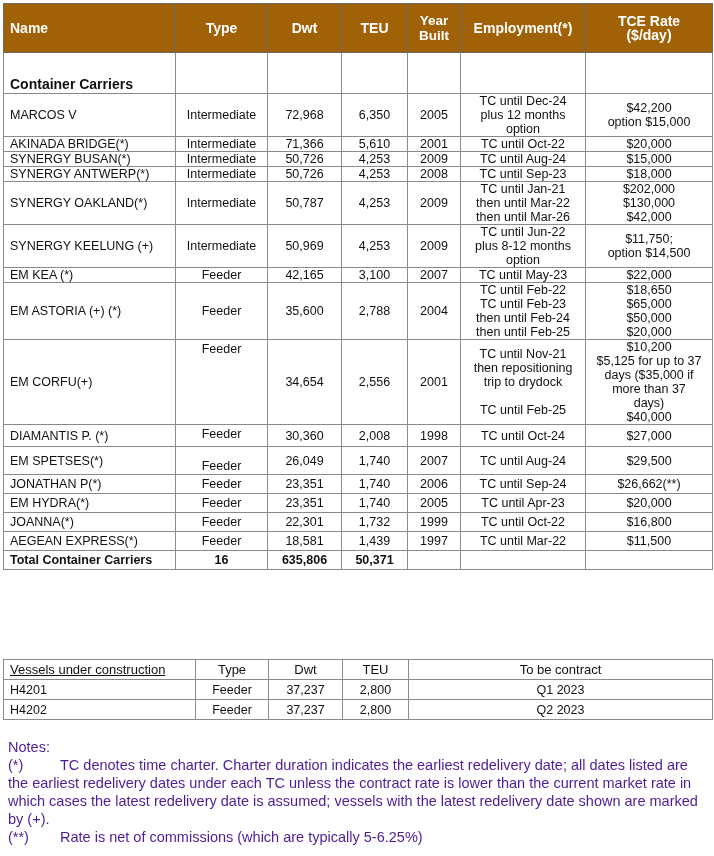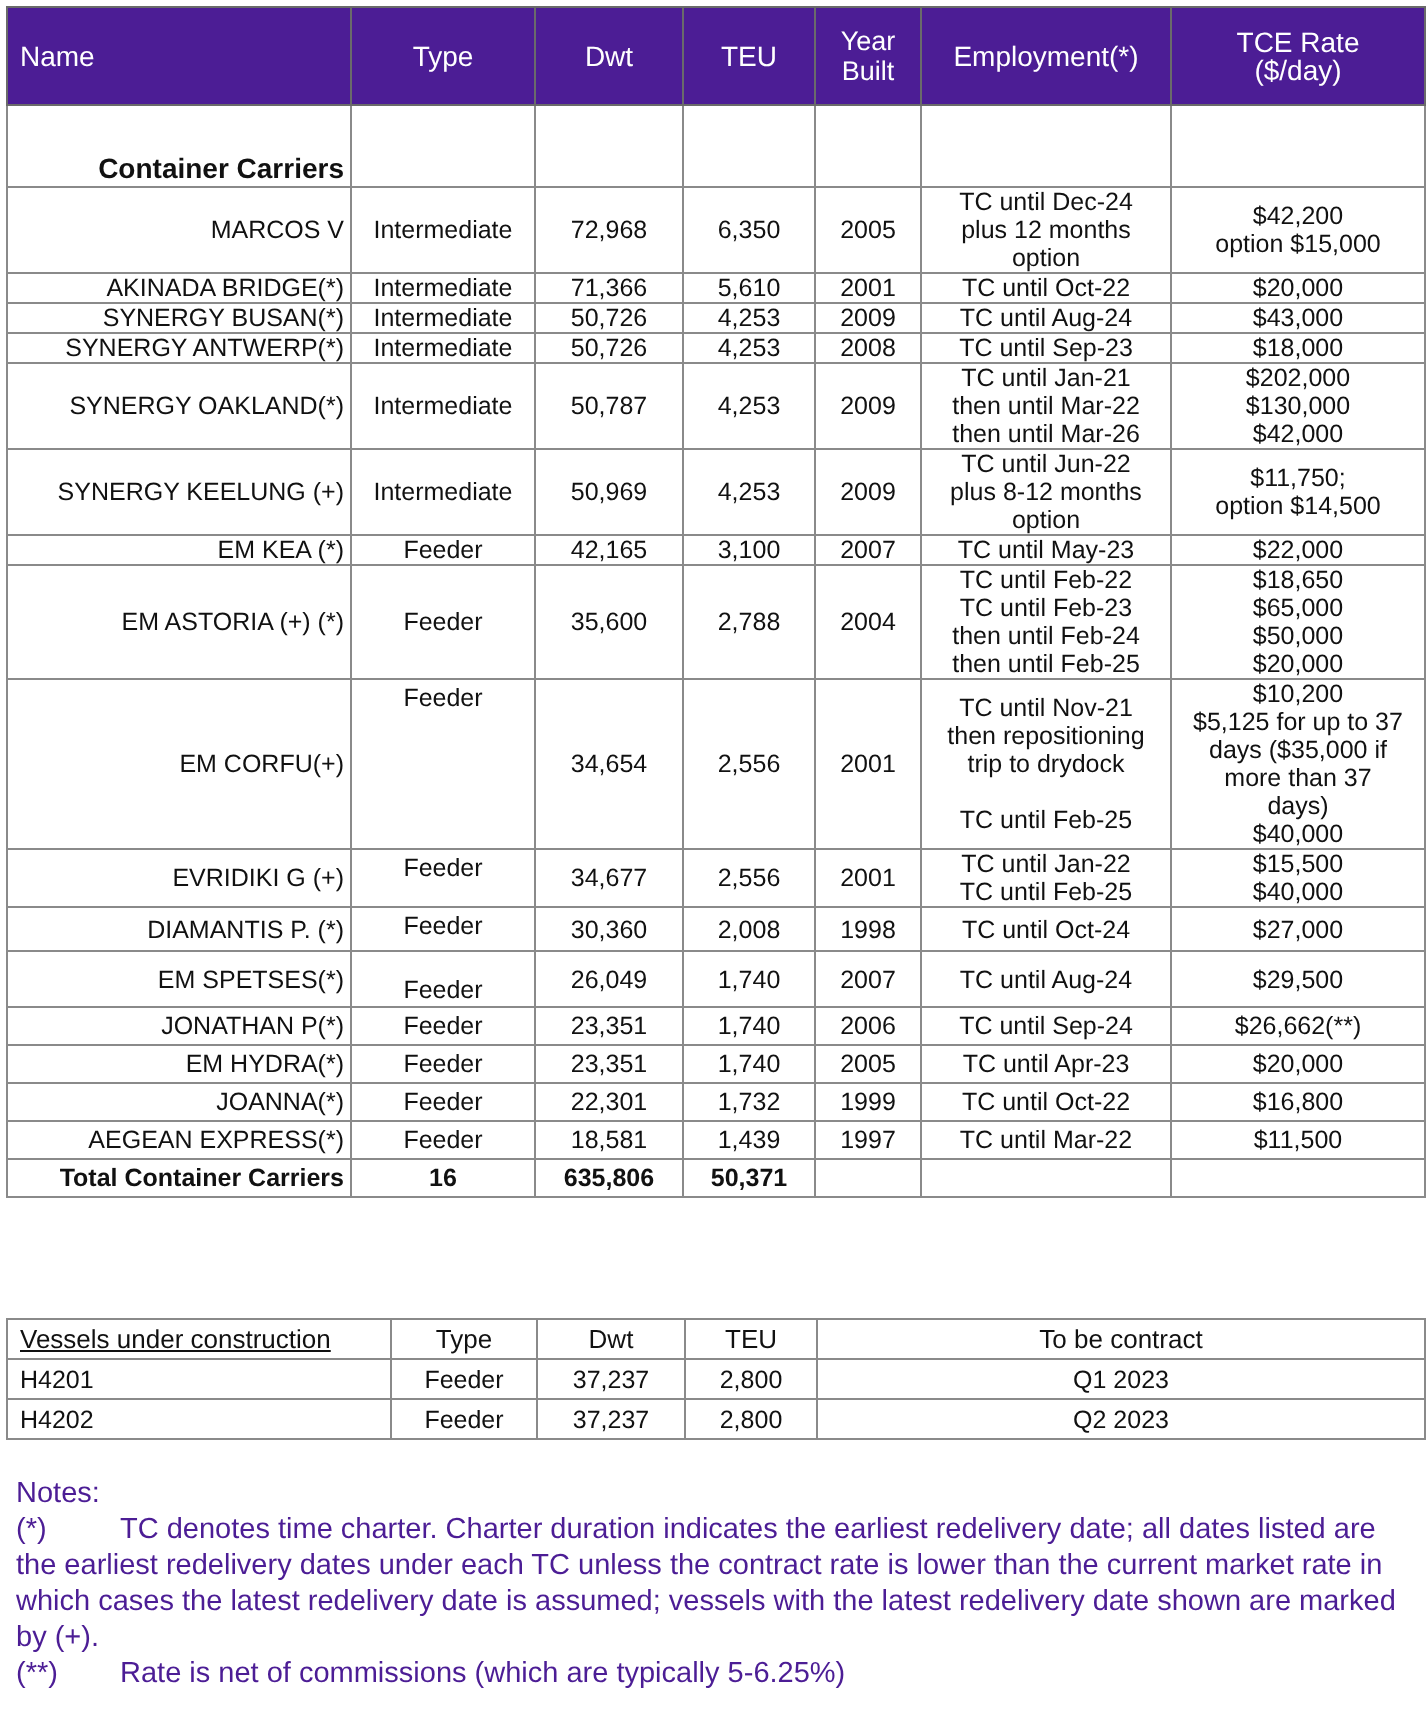--- a/index.html
+++ b/index.html
@@ -1,25 +1,25 @@
 <!DOCTYPE html>
 <html><head>
 <meta charset="utf-8">
 <style>
   html, body { margin:0; padding:0; background:#ffffff; }
   body { width:714px; height:856px; position:relative; overflow:hidden;
          font-family:"Liberation Sans", sans-serif; color:#111; }
   table { border-collapse:collapse; table-layout:fixed; }
   #fleet { position:absolute; left:3px; top:3px; width:709px; font-size:12.5px; }
   #fleet td, #fleet th { border:1px solid #8a8a8a; padding:0 3px; line-height:14px; vertical-align:middle; }
-  #fleet thead th { background:#4c1d95; color:#ffffff; font-weight:normal; font-size:14px; height:48px; text-align:center; border-color:#6a6a6a; }
+  #fleet thead th { background:#a16207; color:#ffffff; font-weight:bold; font-size:14px; height:48px; text-align:center; border-color:#6a6a6a; }
   #fleet thead th.name { text-align:left; padding-left:6px; }
   #fleet thead th.yr { font-size:13.5px; line-height:15px; }
   #fleet td { text-align:center; }
-  #fleet td.n { text-align:right; padding-left:6px; }
+  #fleet td.n { text-align:left; padding-left:6px; }
   #fleet tr.sec td { height:38px; vertical-align:bottom; padding-bottom:2px; }
   #fleet tr.sec td.n { font-weight:bold; font-size:14px; }
   #fleet tr.total td { font-weight:bold; }
   #fleet .multi { white-space:pre-line; }
   #fleet .top { vertical-align:top; padding-top:2px; }
   #fleet .bottom { vertical-align:bottom; padding-bottom:1px; }
 
   #constr { position:absolute; left:3px; top:659px; width:709px; font-size:12.5px; }
   #constr td, #constr th { border:1px solid #8a8a8a; padding:0 3px; height:19px; line-height:14px; text-align:center; }
   #constr th { font-weight:normal; font-size:13px; }
@@ -87,21 +87,21 @@
       <td class="multi">TC until Oct-22</td>
       <td class="multi">$20,000</td>
     </tr>
     <tr>
       <td class="n">SYNERGY BUSAN(*)</td>
       <td>Intermediate</td>
       <td>50,726</td>
       <td>4,253</td>
       <td>2009</td>
       <td class="multi">TC until Aug-24</td>
-      <td class="multi">$43,000</td>
+      <td class="multi">$15,000</td>
     </tr>
     <tr>
       <td class="n">SYNERGY ANTWERP(*)</td>
       <td>Intermediate</td>
       <td>50,726</td>
       <td>4,253</td>
       <td>2008</td>
       <td class="multi">TC until Sep-23</td>
       <td class="multi">$18,000</td>
     </tr>
@@ -163,31 +163,20 @@
       <td class="multi">TC until Nov-21
 then repositioning
 trip to drydock
 
 TC until Feb-25</td>
       <td class="multi">$10,200
 $5,125 for up to 37
 days ($35,000 if
 more than 37
 days)
-$40,000</td>
-    </tr>
-    <tr>
-      <td class="n">EVRIDIKI G (+)</td>
-      <td class="top">Feeder</td>
-      <td>34,677</td>
-      <td>2,556</td>
-      <td>2001</td>
-      <td class="multi">TC until Jan-22
-TC until Feb-25</td>
-      <td class="multi">$15,500
 $40,000</td>
     </tr>
     <tr style="height:22px">
       <td class="n">DIAMANTIS P. (*)</td>
       <td class="top">Feeder</td>
       <td>30,360</td>
       <td>2,008</td>
       <td>1998</td>
       <td class="multi">TC until Oct-24</td>
       <td class="multi">$27,000</td>

